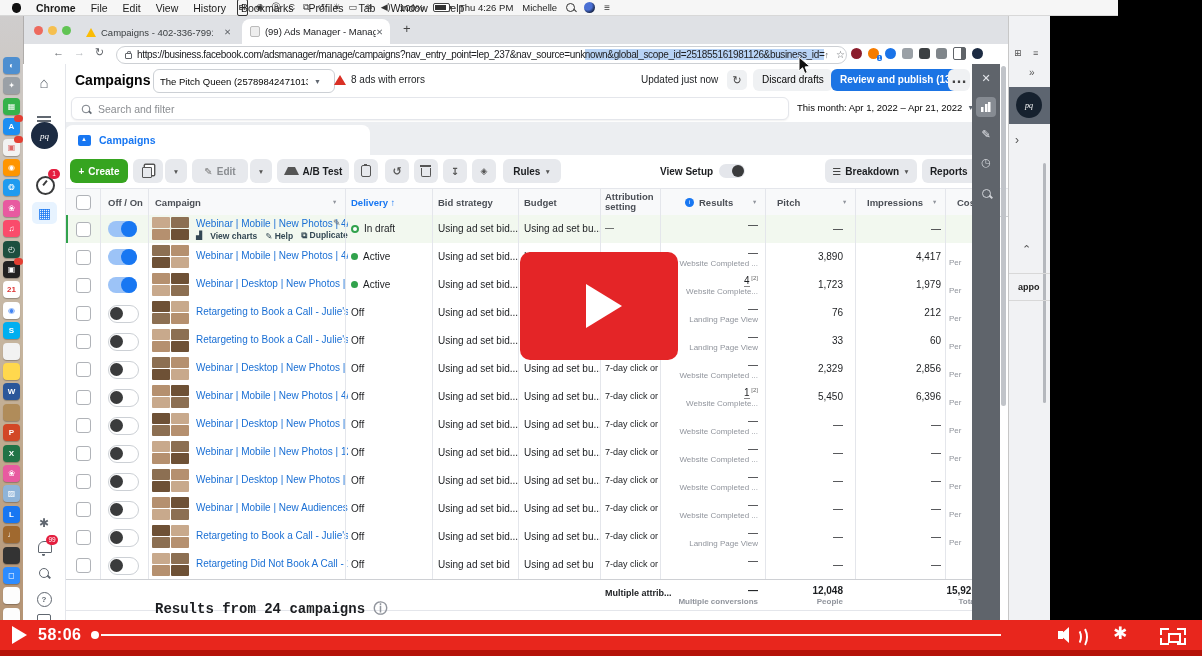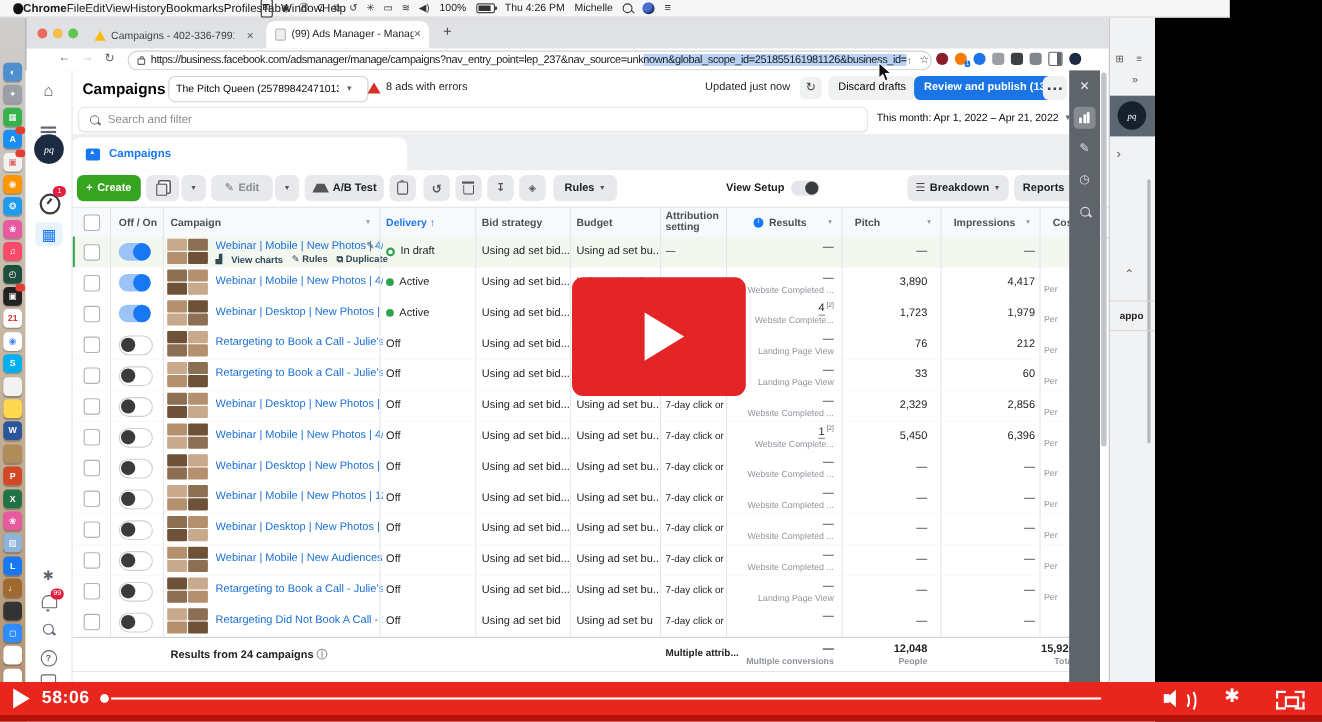--- a/index.html
+++ b/index.html
@@ -1,21 +1,21 @@
 <!DOCTYPE html>
 <html><head>
 <meta charset="utf-8">
 <style>
   html,body{margin:0;padding:0;width:1202px;height:656px;overflow:hidden;background:#e9ebee;
     font-family:"Liberation Sans","DejaVu Sans",sans-serif;-webkit-font-smoothing:antialiased;}
   .abs{position:absolute;}
   
   #menubar{left:0;top:0;width:1118px;height:15px;background:#f6f6f6;border-bottom:1px solid #d8d8d8;
     display:flex;align-items:center;font-size:10.5px;color:#1b1b1b;z-index:6;}
-  #menubar .mi{white-space:nowrap;}
+  #menubar .mi{margin-left:15px;white-space:nowrap;}
   #menubar .apple{width:9px;height:10px;background:#111;border-radius:45% 45% 48% 48%;margin-left:12px;}
   #mb-right{position:absolute;right:508px;top:0;height:15px;display:flex;align-items:center;gap:9px;font-size:9.5px;color:#222;}
   .sticon{font-size:9px;color:#333;line-height:15px;}
   .sticon.boxed{border:1px solid #333;border-radius:2px;padding:0 1px;font-size:7px;font-weight:bold;}
   .batt{width:15px;height:7px;border:1px solid #444;border-radius:2px;position:relative;background:#fff;}
   .batt:before{content:"";position:absolute;left:1px;top:1px;bottom:1px;width:11px;background:#333;}
   .batt:after{content:"";position:absolute;right:-3px;top:2px;width:2px;height:3px;background:#444;border-radius:0 1px 1px 0;}
   .mag-s{width:7px;height:7px;border:1.4px solid #333;border-radius:50%;position:relative;}
   .mag-s:after{content:"";position:absolute;left:6px;top:6px;width:4px;height:1.4px;background:#333;transform:rotate(45deg);}
   .prof-ball{width:11px;height:11px;border-radius:50%;background:radial-gradient(circle at 35% 35%,#4a6fd4 40%,#1c2b52 70%);}
@@ -148,21 +148,21 @@
   .cbudget{position:absolute;left:459px;top:8px;font-size:10px;color:#1c1e21;white-space:nowrap;}
   .cattr{position:absolute;left:540px;top:8px;width:56px;font-size:9px;color:#1c1e21;white-space:nowrap;overflow:hidden;}
   .cres{position:absolute;left:597px;top:4px;width:96px;text-align:right;font-size:10px;color:#1c1e21;}
   .cres .sub,.sub{display:block;font-size:8px;color:#90949c;margin-top:1px;white-space:nowrap;}
   .cres .uv{border-bottom:1px dashed #888;}
   .cres sup{font-size:6px;color:#666;}
   .creach{position:absolute;left:702px;top:8px;width:76px;text-align:right;font-size:10px;color:#1c1e21;}
   .cimpr{position:absolute;left:792px;top:8px;width:84px;text-align:right;font-size:10px;color:#1c1e21;}
   .ccost{position:absolute;left:884px;top:15px;font-size:8px;color:#90949c;}
   #sumrow{left:65px;top:579px;width:907px;height:30px;background:#fff;border-top:1px solid #ced0d4;border-bottom:1px solid #e4e6eb;}
-  #sumlabel{left:90px;top:8px;font-size:10px;font-weight:bold;color:#1c1e21;}
+  #sumlabel{left:90px;top:20px;font-size:14px;font-weight:bold;color:#1c1e21;font-family:Liberation Mono, monospace;}
   .sum-attr{left:540px;top:8px;font-size:9px;font-weight:bold;color:#1c1e21;position:absolute;}
   .sumcell{position:absolute;top:5px;text-align:right;font-size:10px;font-weight:bold;color:#1c1e21;}
   
   #fbrail{left:972px;top:64px;width:28px;height:556px;background:#5f646b;z-index:3;}
   .railic{position:absolute;left:0;width:28px;text-align:center;color:#e4e6eb;}
   .railbox{position:absolute;left:4px;width:20px;height:20px;background:#868b92;border-radius:4px;}
   .chartbars{position:absolute;left:5px;top:5px;width:10px;height:10px;background:
     linear-gradient(#fff,#fff) 0 100%/2.5px 5px no-repeat,linear-gradient(#fff,#fff) 3.7px 100%/2.5px 8px no-repeat,linear-gradient(#fff,#fff) 7.4px 100%/2.5px 10px no-repeat;}
   .magw{display:inline-block;width:7px;height:7px;border:1.6px solid #d0d3d8;border-radius:50%;position:relative;}
   .magw:after{content:"";position:absolute;left:6px;top:6px;width:4px;height:1.6px;background:#d0d3d8;transform:rotate(45deg);}
@@ -437,21 +437,21 @@
         <div class="tile" style="background: rgb(200, 169, 140);"></div>
         <div class="tile" style="background: rgb(140, 111, 82);"></div>
         <div class="tile" style="background: rgb(181, 144, 111);"></div>
         <div class="tile" style="background: rgb(110, 81, 54);"></div>
       </div>
       <div class="cname">Webinar | Mobile | New Photos | 4/...</div>
       <div class="pencil">✎</div>
       <div class="ractions">
         <span class="mini">▟</span>
         <span>View charts</span>
-        <span>✎ Rules</span>
+        <span>✎ Help</span>
         <span>⧉ Duplicate</span>
       </div>
       <div class="cdelivery">
         <span class="deldot draft"></span>
         <span>In draft</span>
       </div>
       <div class="cbid">Using ad set bid...</div>
       <div class="cbudget">Using ad set bu...</div>
       <div class="cattr">—</div>
       <div class="cres"><span>—</span></div>

